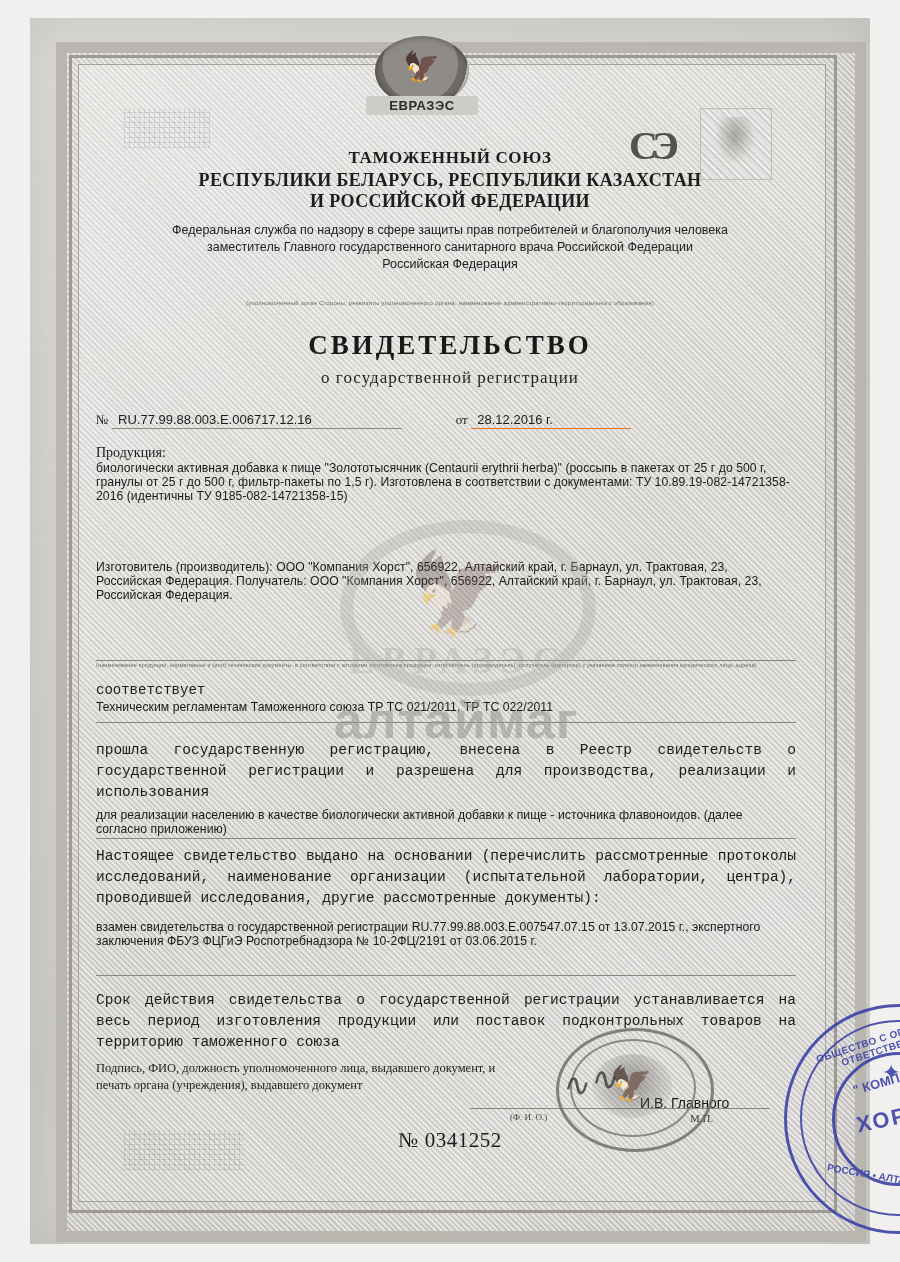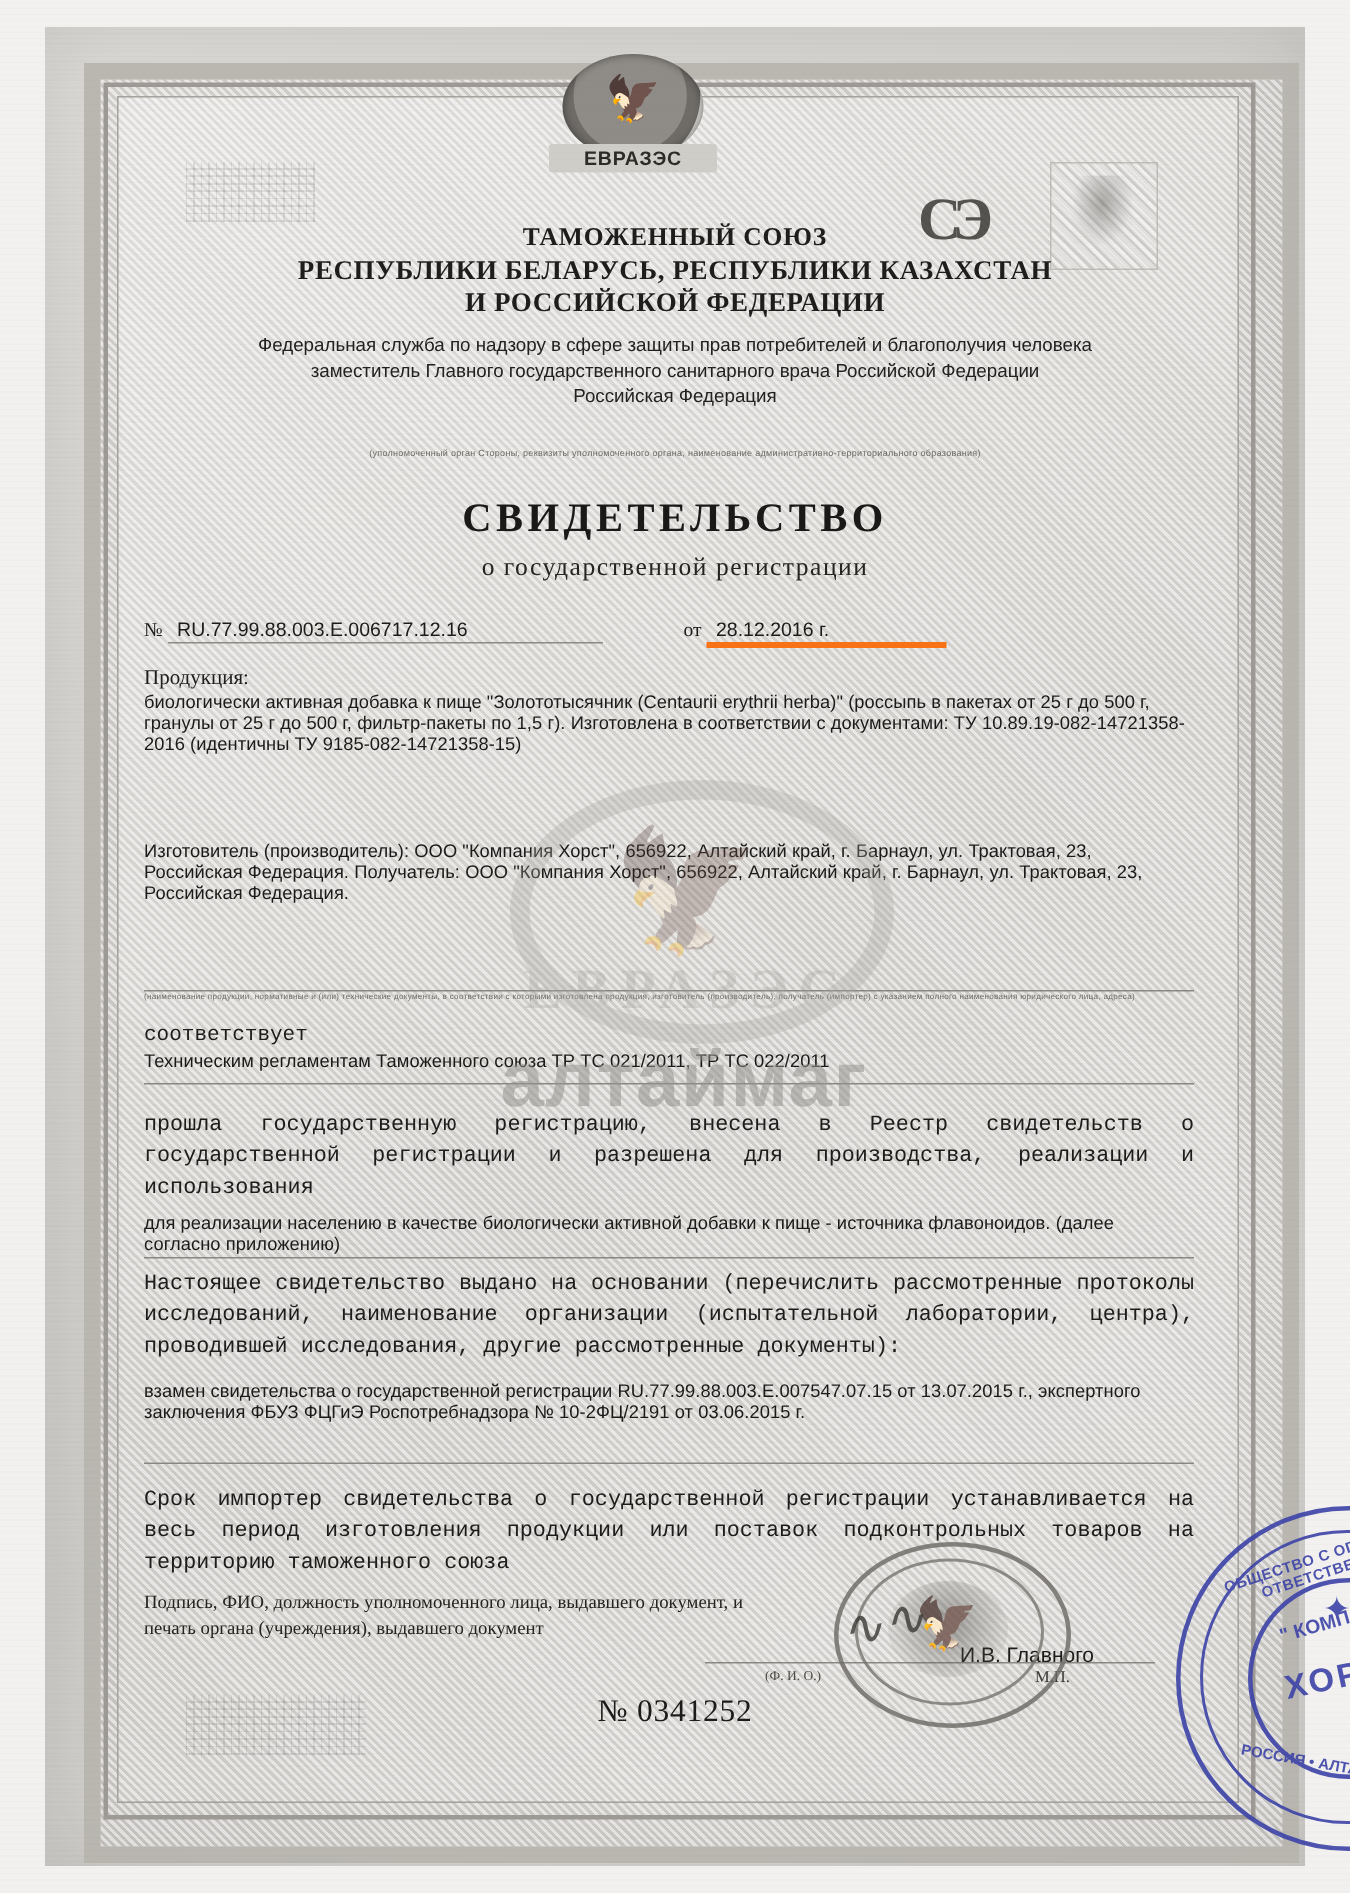--- a/index.html
+++ b/index.html
@@ -104,20 +104,21 @@
   #holo-se {
     position: absolute;
     left: 612px; top: 122px;
     width: 78px; height: 48px;
     font-size: 40px;
     font-weight: bold;
     color: #3c3a36;
     letter-spacing: -6px;
     font-family: "Liberation Serif", serif;
     opacity: .85;
+    text-align: center;
   }
   #holo-stamp {
     position: absolute;
     left: 700px; top: 108px;
     width: 70px; height: 70px;
     border: 1px solid #b7b4ae;
     background:
       repeating-linear-gradient(45deg, rgba(0,0,0,.05) 0 3px, rgba(255,255,255,.35) 3px 6px);
     opacity: .8;
   }
@@ -212,21 +213,21 @@
     border-bottom: 1px solid #8d8a85;
     padding: 0 4px 1px 6px;
   }
   #reg-line .lbl-ot {
     margin-left: 50px;
     font-family: "Liberation Serif", serif;
   }
   #reg-line .val-date {
     display: inline-block;
     min-width: 150px;
-    border-bottom: 4px solid #f97316;
+    border-bottom: 1px solid #f97316;
     padding: 0 4px 1px 6px;
   }
 
   
   .section-label {
     position: absolute;
     font-family: "Liberation Serif", serif;
     font-size: 14px;
     color: #201e1c;
   }
@@ -533,21 +534,21 @@
   <div class="rule" style="left:96px; top:722px; width:700px;"></div>
 
   <div class="serif-text" style="left:96px; top:740px; width:700px;">прошла государственную регистрацию, внесена в Реестр свидетельств о государственной регистрации и разрешена для производства, реализации и использования</div>
   <div class="body-text" style="left:96px; top:808px; width:700px;">для реализации населению в качестве биологически активной добавки к пище - источника флавоноидов. (далее согласно приложению)</div>
   <div class="rule" style="left:96px; top:838px; width:700px;"></div>
 
   <div class="serif-text" style="left:96px; top:846px; width:700px;">Настоящее свидетельство выдано на основании (перечислить рассмотренные протоколы исследований, наименование организации (испытательной лаборатории, центра), проводившей исследования, другие рассмотренные документы):</div>
   <div class="body-text" style="left:96px; top:920px; width:700px;">взамен свидетельства о государственной регистрации RU.77.99.88.003.Е.007547.07.15 от 13.07.2015 г., экспертного заключения ФБУЗ ФЦГиЭ Роспотребнадзора № 10-2ФЦ/2191 от 03.06.2015 г.</div>
   <div class="rule" style="left:96px; top:975px; width:700px;"></div>
 
-  <div class="serif-text" style="left:96px; top:990px; width:700px;">Срок импортер свидетельства о государственной регистрации устанавливается на весь период изготовления продукции или поставок подконтрольных товаров на территорию таможенного союза</div>
+  <div class="serif-text" style="left:96px; top:990px; width:700px;">Срок действия свидетельства о государственной регистрации устанавливается на весь период изготовления продукции или поставок подконтрольных товаров на территорию таможенного союза</div>
 
   <div id="sig-block">Подпись, ФИО, должность уполномоченного лица, выдавшего документ, и печать органа (учреждения), выдавшего документ</div>
   <div id="sig-rule"></div>
   <div id="sig-name">И.В. Главного</div>
   <div id="sig-fio">(Ф. И. О.)</div>
   <div id="sig-mp">М.П.</div>
   <div id="doc-number">№ 0341252</div>
 
   <div id="wm-eurasec">
     <div class="wmring"></div>

